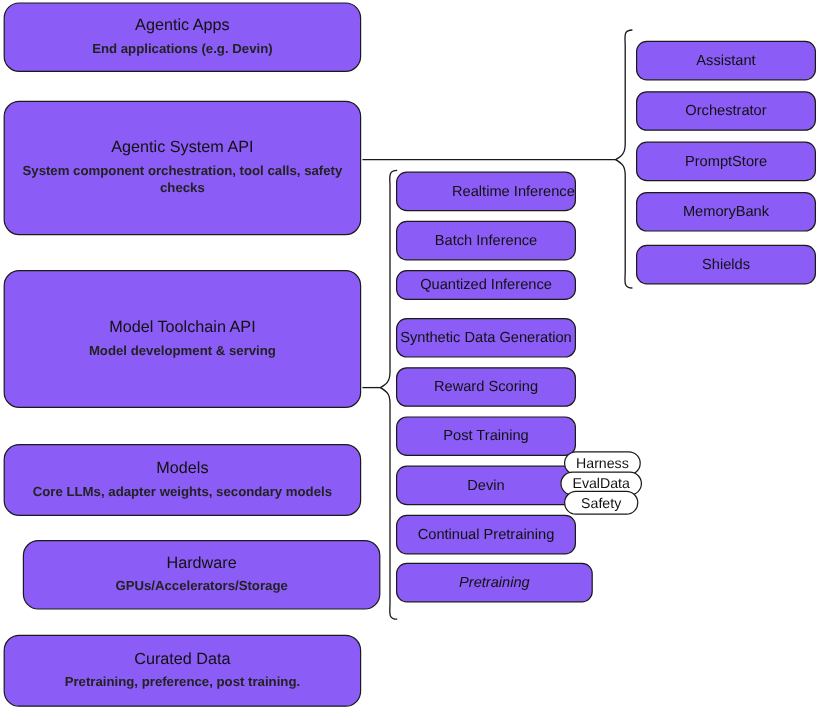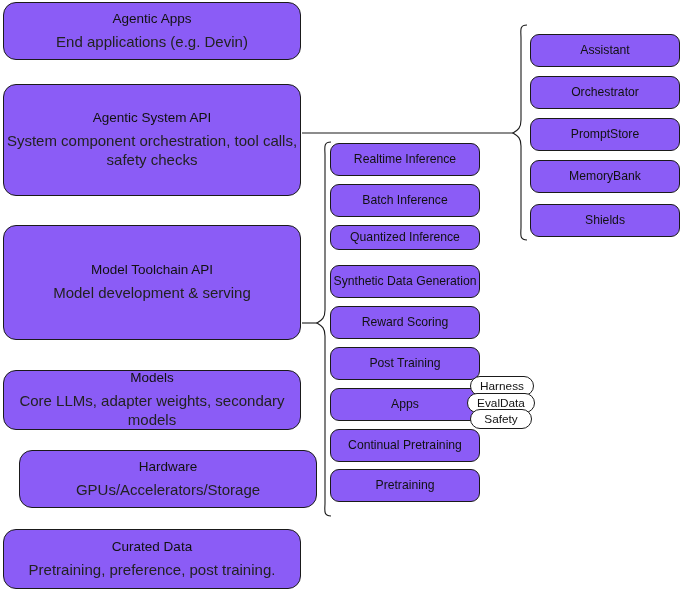--- a/index.html
+++ b/index.html
@@ -23,21 +23,21 @@
     flex-direction:column;
     align-items:center;
     justify-content:center;
     text-align:center;
     line-height:1.25;
   }
 
   
   .layer{border-radius:13px;}
   .layer .title{font-size:13.5px;color:#111;}
-  .layer .sub{font-size:15px;color:#222;margin-top:5px;}
+  .layer .sub{font-size:11px;color:#222;margin-top:5px;font-weight:bold;}
 
   
   .capsule{border-radius:9px;font-size:12.2px;color:#111;}
 
   
   .pill{
     position:absolute;
     box-sizing:border-box;
     border:1px solid #1a1a1a;
     background:#ffffff;
@@ -79,45 +79,45 @@
   <div class="node layer" style="left:19px;top:450px;width:298px;height:58px;">
     <div class="title">Hardware</div>
     <div class="sub">GPUs/Accelerators/Storage</div>
   </div>
 
   <div class="node layer" style="left:3px;top:529px;width:298px;height:60px;">
     <div class="title">Curated Data</div>
     <div class="sub">Pretraining, preference, post training.</div>
   </div>
 
-  <div class="node capsule" style="left:330px;top:143px;width:150px;height:33px;">
+  <div class="node capsule" style="left:330px;top:143px;width:150px;height:33px;align-items:flex-end;">
     <span>Realtime Inference</span>
   </div>
   <div class="node capsule" style="left:330px;top:184px;width:150px;height:33px;">
     <span>Batch Inference</span>
   </div>
   <div class="node capsule" style="left:330px;top:225px;width:150px;height:25px;">
     <span>Quantized Inference</span>
   </div>
   <div class="node capsule" style="left:330px;top:265px;width:150px;height:33px;">
     <span>Synthetic Data Generation</span>
   </div>
   <div class="node capsule" style="left:330px;top:306px;width:150px;height:33px;">
     <span>Reward Scoring</span>
   </div>
   <div class="node capsule" style="left:330px;top:347px;width:150px;height:33px;">
     <span>Post Training</span>
   </div>
   <div class="node capsule" style="left:330px;top:388px;width:150px;height:33px;">
-    <span>Apps</span>
+    <span>Devin</span>
   </div>
   <div class="node capsule" style="left:330px;top:429px;width:150px;height:33px;">
     <span>Continual Pretraining</span>
   </div>
-  <div class="node capsule" style="left:330px;top:469px;width:150px;height:33px;">
+  <div class="node capsule" style="left:330px;top:469px;width:164px;height:33px;font-style:italic;">
     <span>Pretraining</span>
   </div>
 
   <div class="pill" style="left:470px;top:376px;width:64px;height:20px;">
     <span>Harness</span>
   </div>
   <div class="pill" style="left:467px;top:393px;width:68px;height:20px;">
     <span>EvalData</span>
   </div>
   <div class="pill" style="left:470px;top:409px;width:62px;height:20px;text-align:right;">

